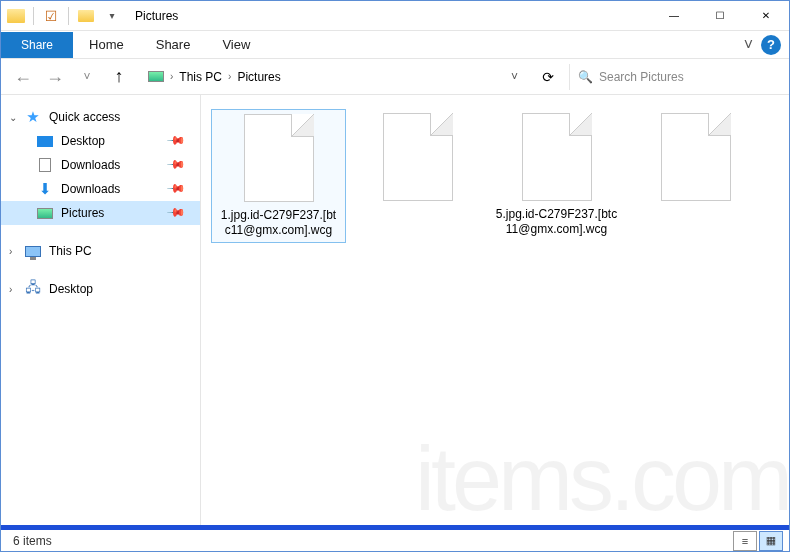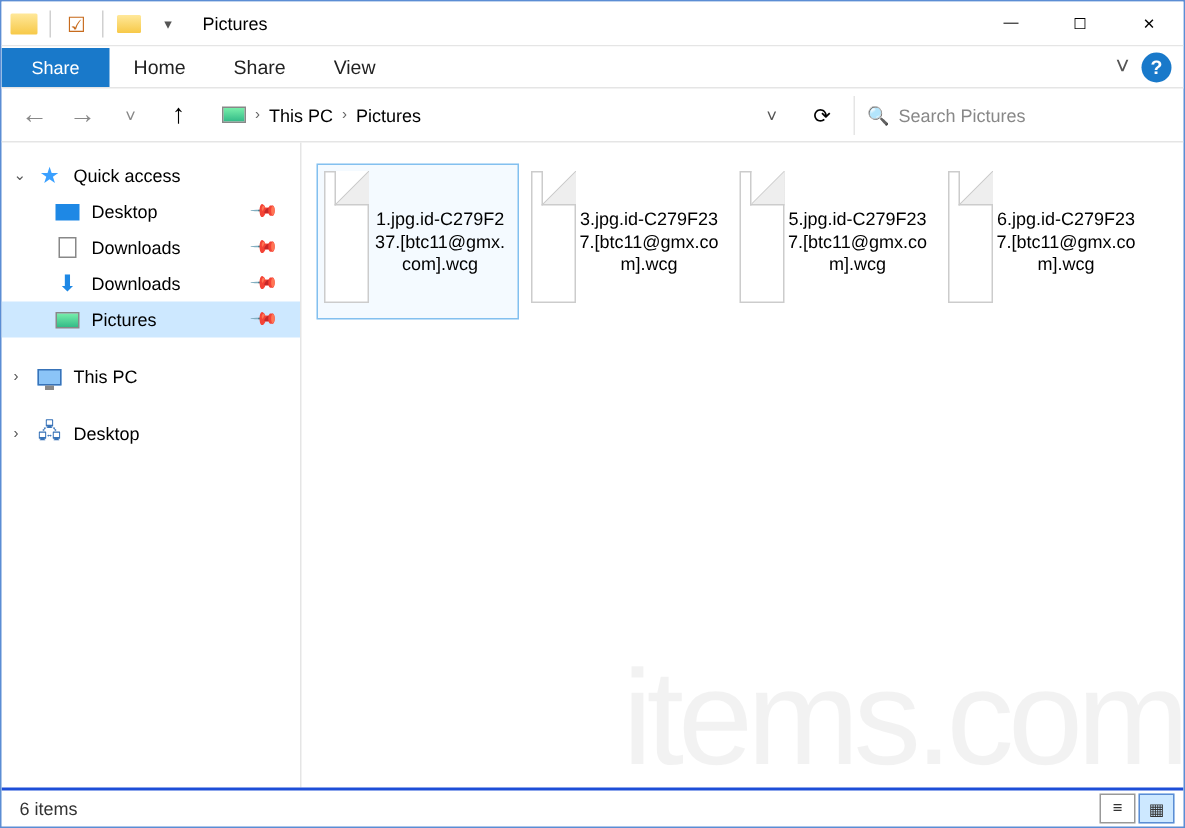--- a/index.html
+++ b/index.html
@@ -26,26 +26,26 @@
 .content { display: flex; height: 430px; }
 .sidebar { width: 200px; border-right: 1px solid #e5e5e5; padding-top: 10px; overflow: hidden; }
 .side-item { display: flex; align-items: center; padding: 4px 0 4px 36px; font-size: 12px; gap: 8px; position: relative; }
 .side-item.top { padding-left: 24px; font-weight: normal; }
 .side-item.selected { background: #cde8ff; }
 .side-item .pin { position: absolute; right: 16px; color: #777; font-size: 12px; transform: rotate(45deg); }
 .side-icon { width: 16px; height: 16px; display: inline-flex; align-items: center; justify-content: center; font-size: 13px; }
 .side-group { margin-bottom: 14px; }
 .chev { position: absolute; left: 8px; font-size: 10px; color: #555; }
 .fileview { flex: 1; padding: 14px 10px; display: flex; flex-wrap: wrap; align-content: flex-start; gap: 4px; }
-.file-item { width: 135px; display: flex; flex-direction: row; align-items: center; text-align: center; padding: 4px; }
+.file-item { width: 135px; display: flex; flex-direction: column; align-items: center; text-align: center; padding: 4px; }
 .file-item.sel { border: 1px solid #83c0ef; background: #cde8ff3a; }
 .file-thumb { width: 70px; height: 88px; background: #fff; border: 1px solid #ccc; position: relative; margin-bottom: 6px; }
 .file-thumb::before { content: ""; position: absolute; right: -1px; top: -1px; width: 22px; height: 22px; background: linear-gradient(135deg, #fff 0%, #fff 48%, #ccc 50%, #eee 52%, #eee 100%); border-left: 1px solid #ccc; border-bottom: 1px solid #ccc; }
 .file-name { font-size: 12px; color: #000; word-break: break-all; line-height: 1.25; padding: 0 2px; }
-.statusbar { position: absolute; bottom: 0; left: 0; right: 0; height: 26px; border-top: 2px solid #1d4ed8; display: flex; align-items: center; padding: 0 12px; font-size: 12px; color: #333; }
+.statusbar { position: absolute; bottom: 0; left: 0; right: 0; height: 26px; border-top: 5px solid #1d4ed8; display: flex; align-items: center; padding: 0 12px; font-size: 12px; color: #333; }
 .status-right { position: absolute; right: 6px; display: flex; gap: 2px; }
 .view-toggle { width: 24px; height: 20px; border: 1px solid #999; display: flex; align-items: center; justify-content: center; font-size: 11px; }
 .view-toggle.active { background: #cde8ff; border-color: #5b8dd4; }
 .folder-ico { width: 18px; height: 14px; background: linear-gradient(#ffe89a,#f7c948); border-radius: 1px; display:inline-block; }
 .star-ico { color: #3aa0ff; font-size: 15px; }
 .monitor-ico { width: 16px; height: 11px; border: 1px solid #3873b8; background: #8bc4f7; position: relative; display: inline-block; }
 .monitor-ico::after { content: ""; position: absolute; bottom: -4px; left: 4px; width: 6px; height: 3px; background: #888; }
 .desktop-ico { width:16px; height:11px; background:#1e88e5; display:inline-block; }
 .doc-ico { width:12px; height:14px; background:#fff; border:1px solid #888; position:relative; display:inline-block; }
 .dl-ico { color:#1e88e5; font-size:15px; }
@@ -162,29 +162,27 @@
     </div>
   </div>
 
   <div class="fileview" id="fileview">
       <div class="file-item sel">
         <div class="file-thumb"></div>
         <div class="file-name">1.jpg.id-C279F237.[btc11@gmx.com].wcg</div>
       </div>
       <div class="file-item">
         <div class="file-thumb"></div>
-        <div class="file-name">3.jpg.id-C279F237.[btc11@gmx.com].wcg</div>
       </div>
       <div class="file-item">
         <div class="file-thumb"></div>
         <div class="file-name">5.jpg.id-C279F237.[btc11@gmx.com].wcg</div>
       </div>
       <div class="file-item">
         <div class="file-thumb"></div>
-        <div class="file-name">6.jpg.id-C279F237.[btc11@gmx.com].wcg</div>
       </div>
     </div>
 </div>
 
 <div class="watermark">items.com</div>
 
 <div class="statusbar">
   <span>6 items</span>
   <div class="status-right">
     <div class="view-toggle">≡</div>

